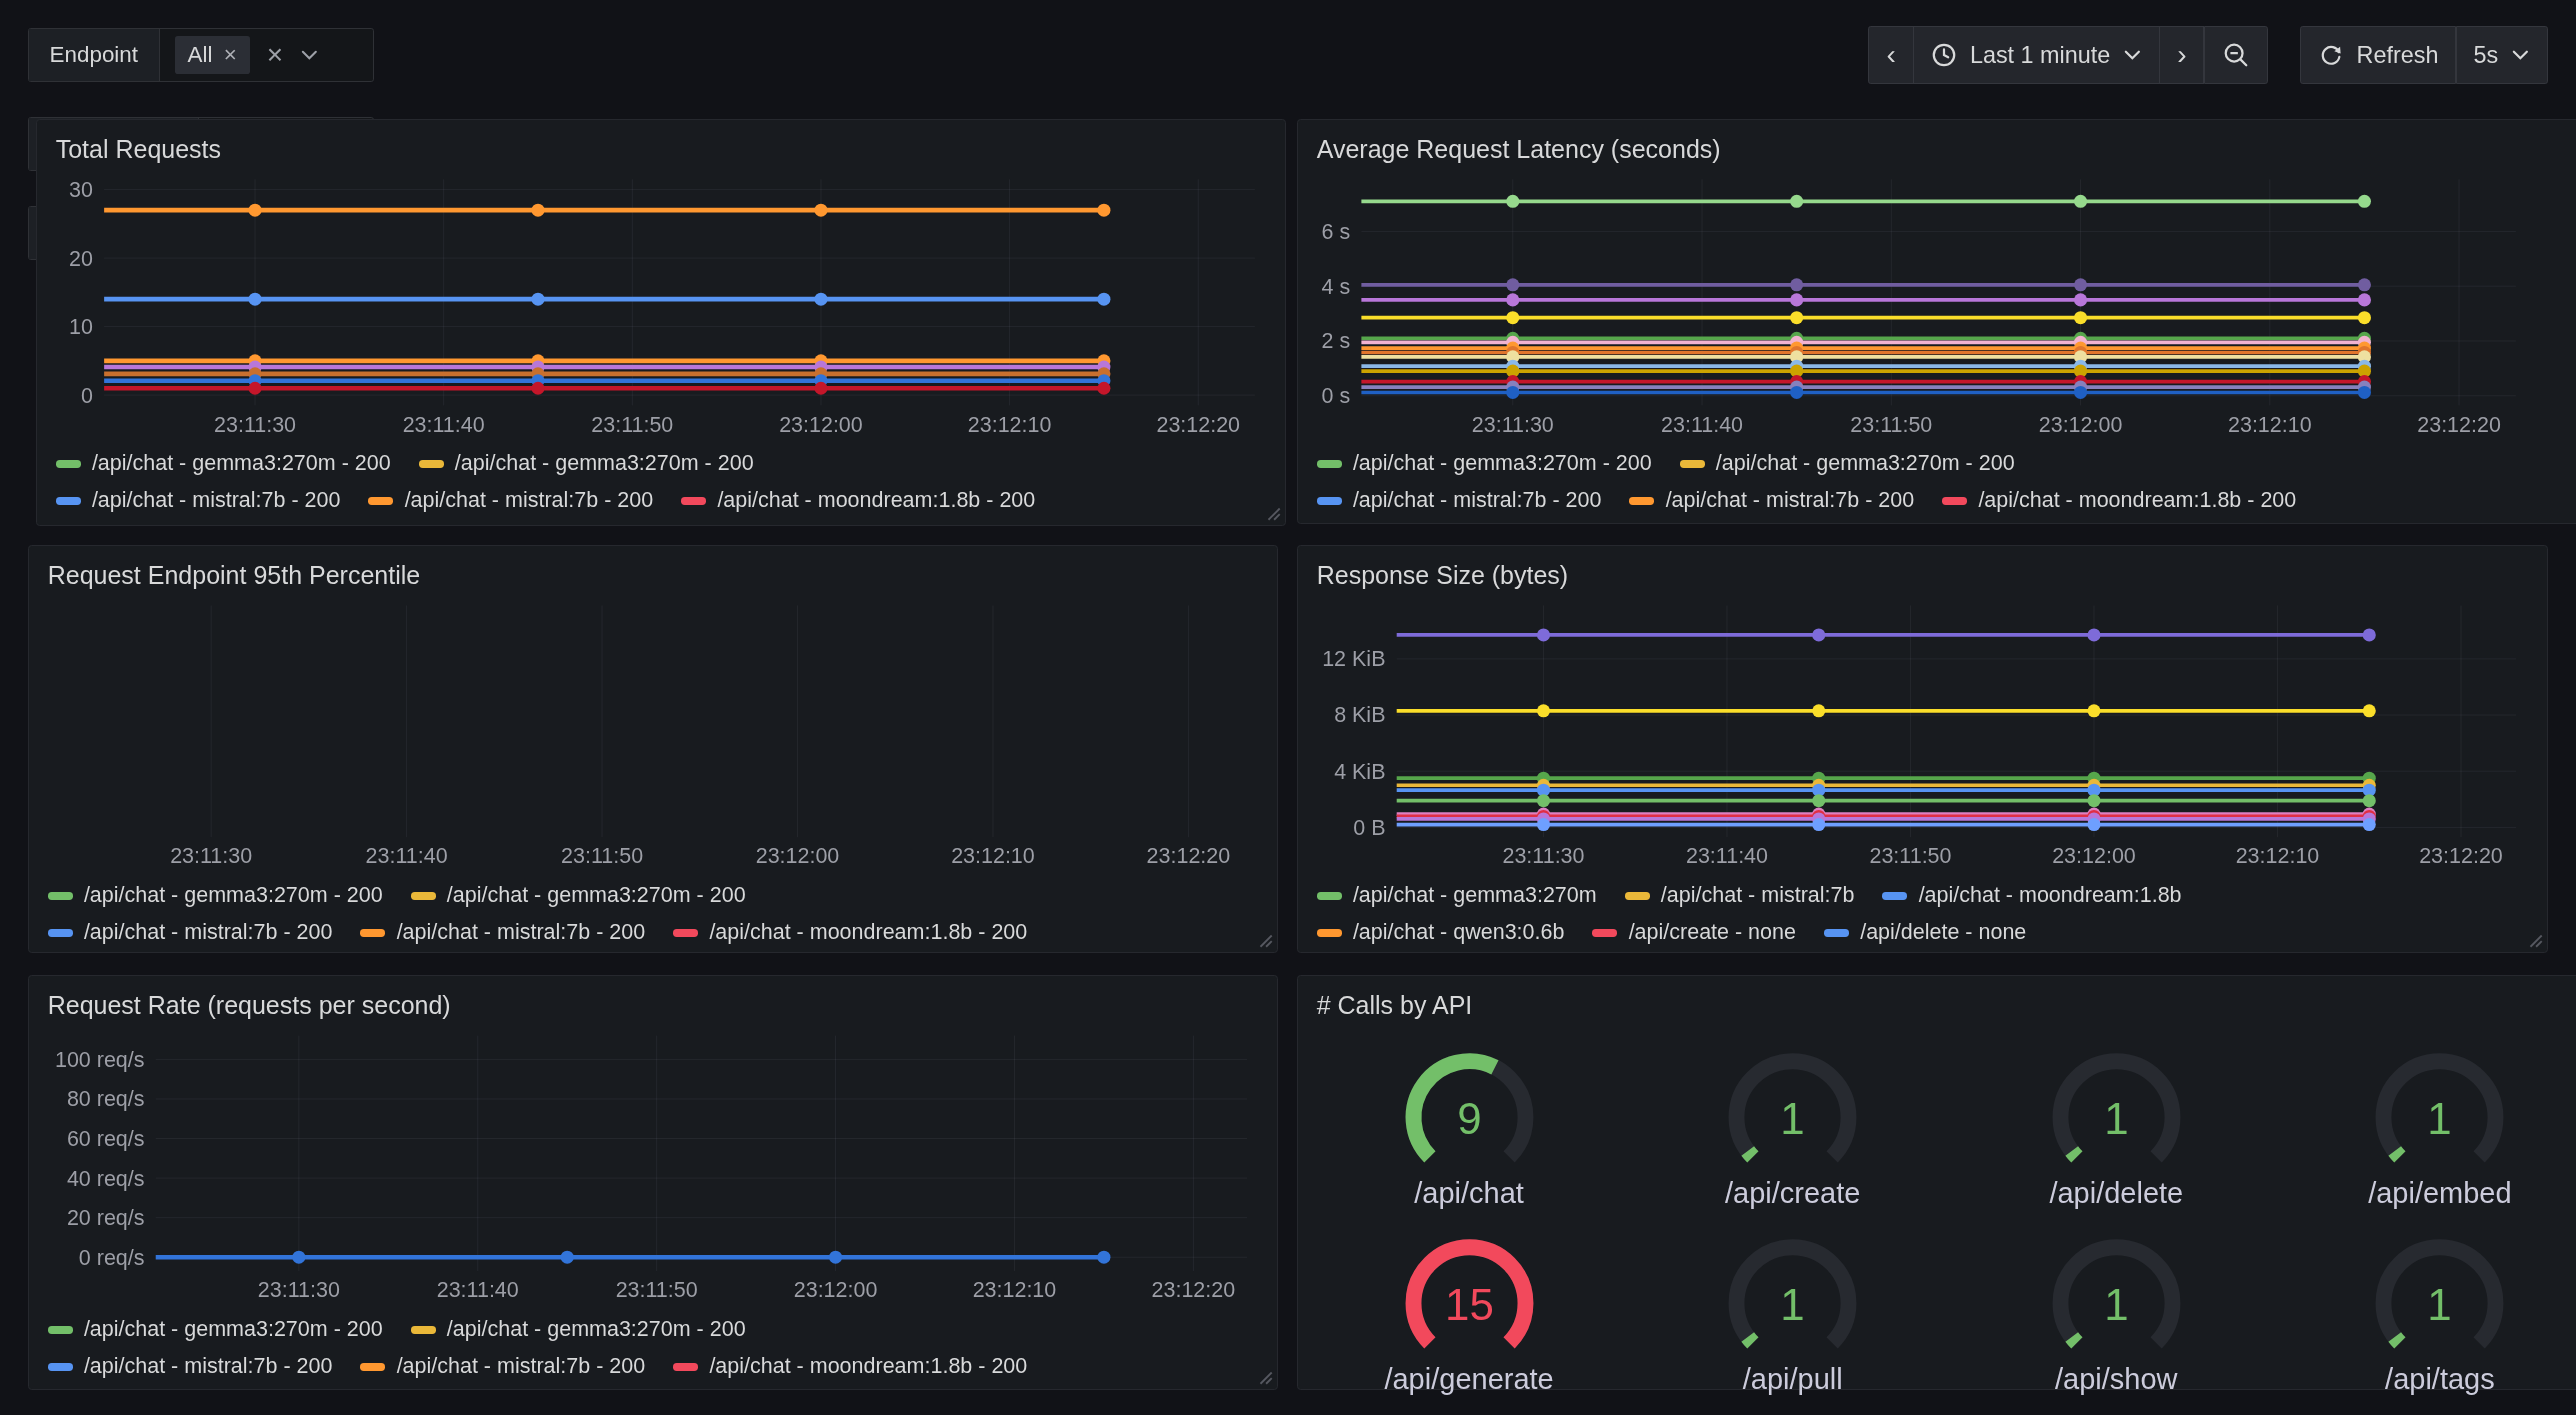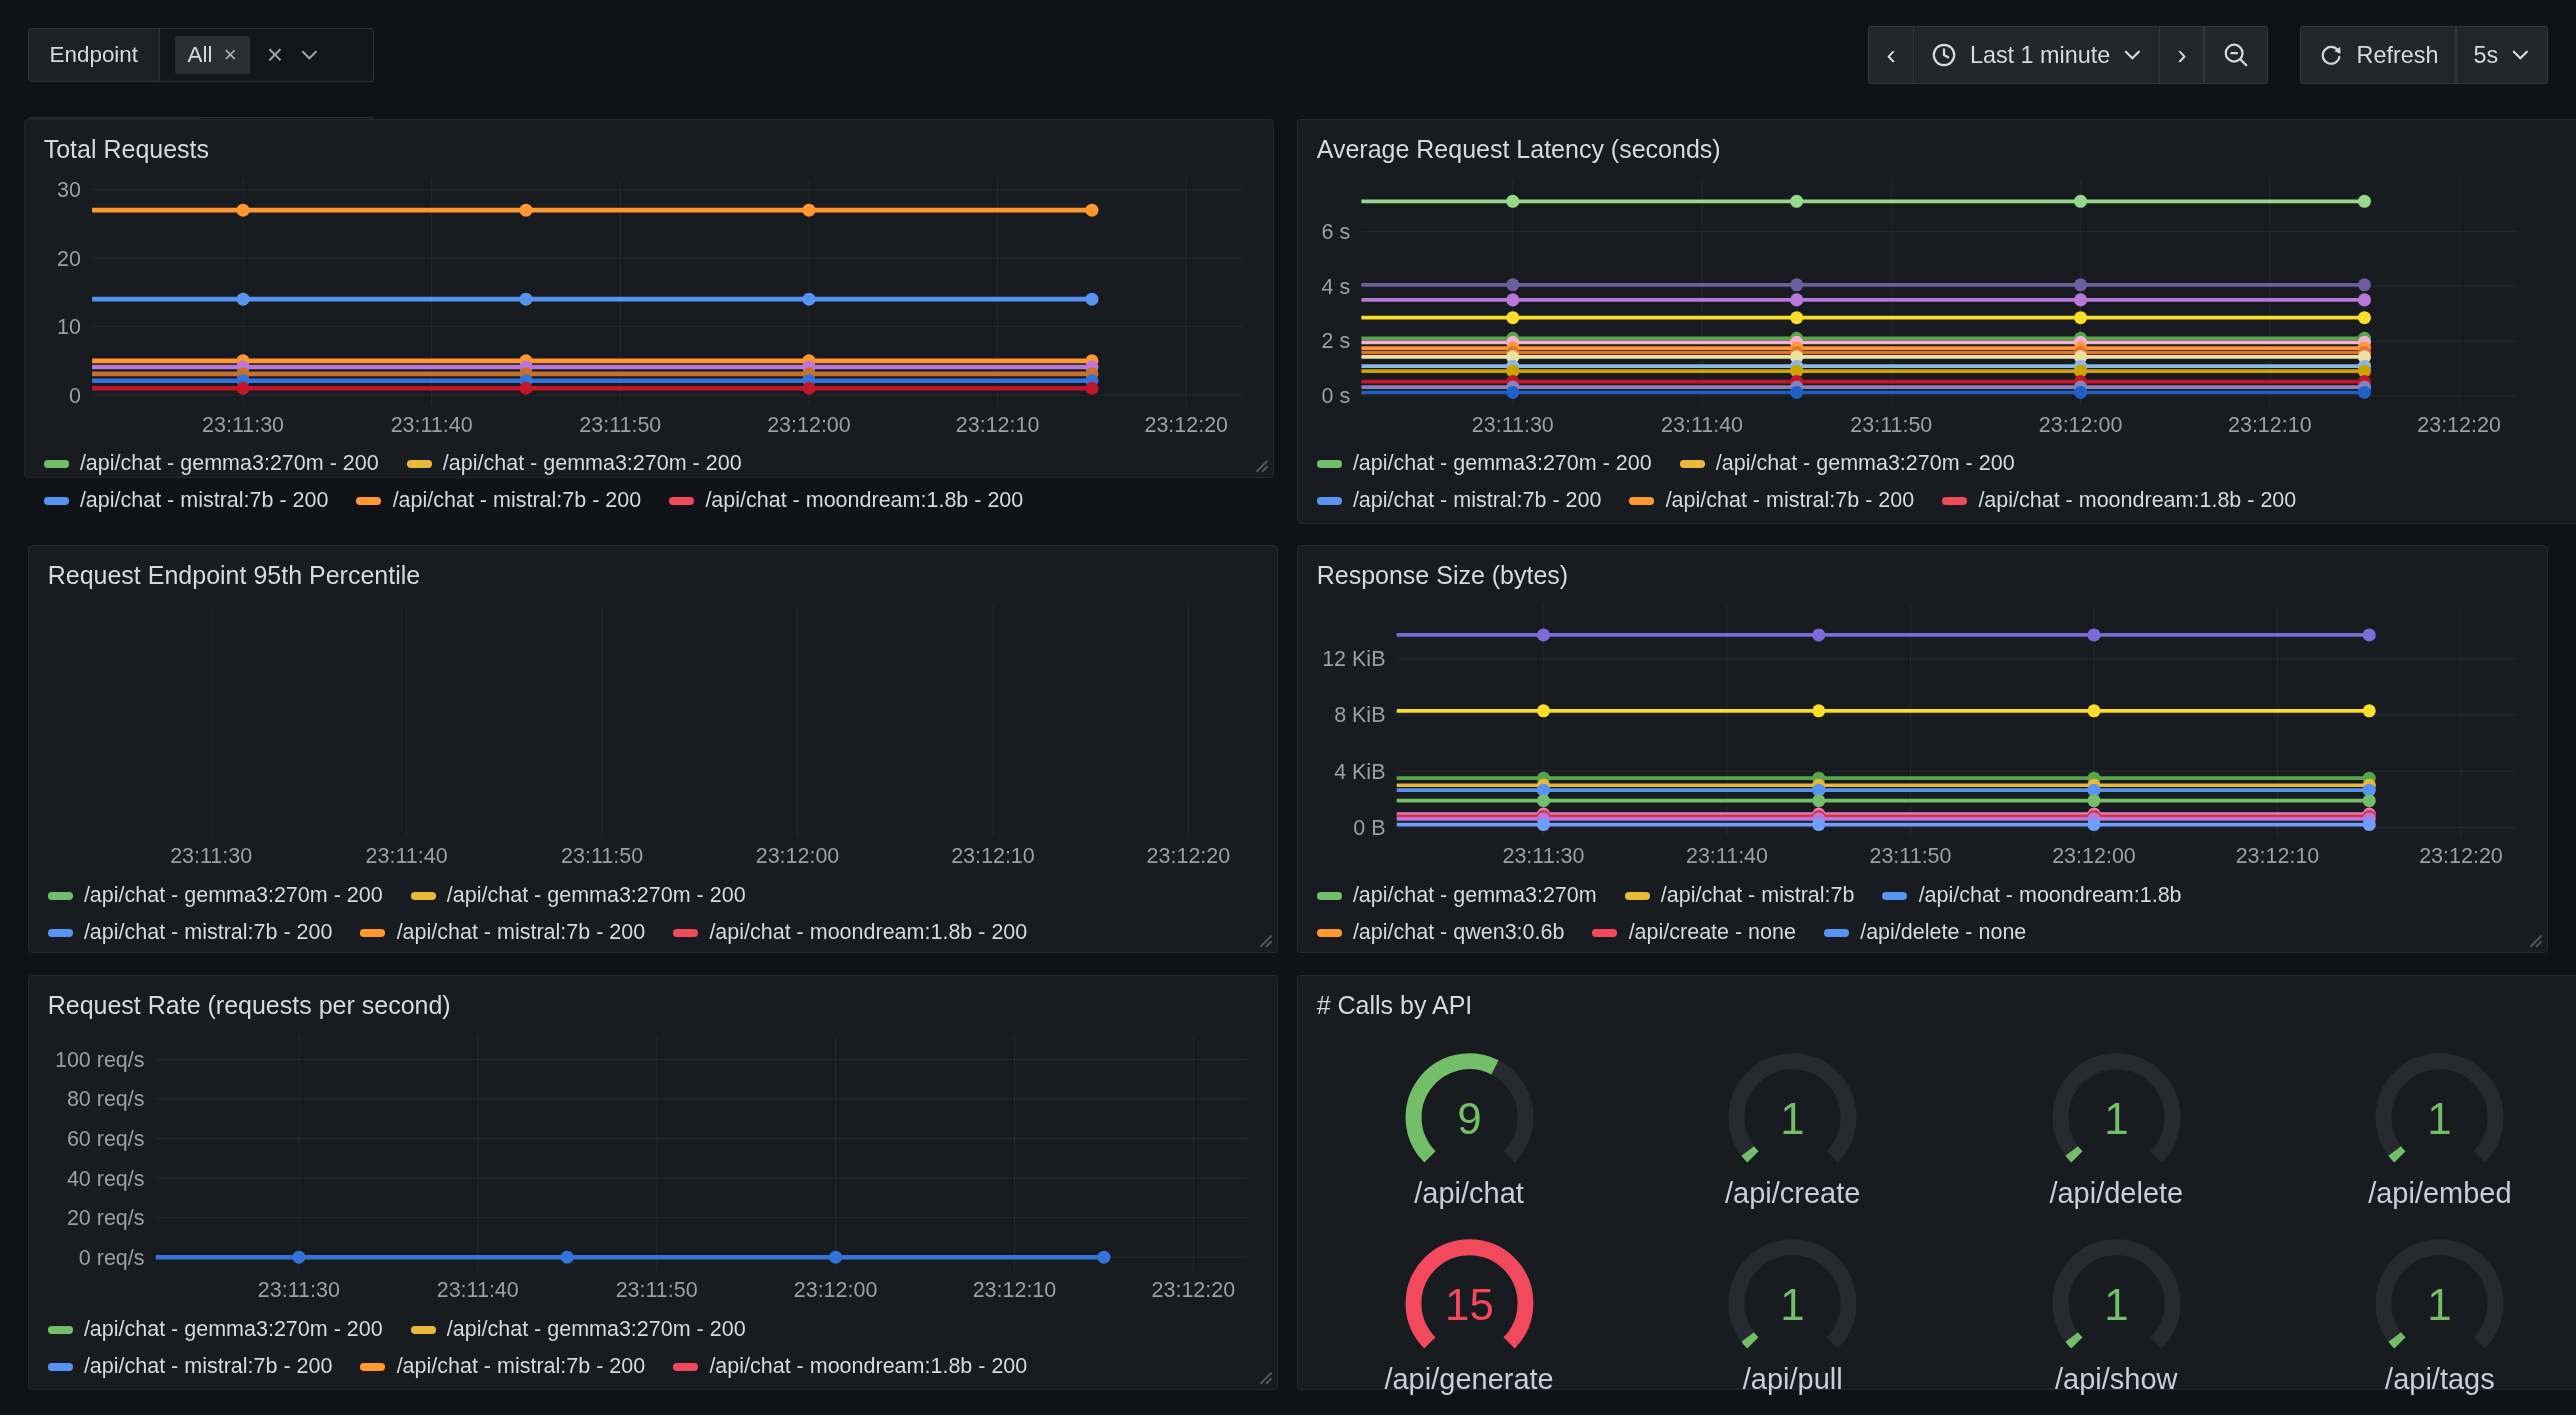--- a/index.html
+++ b/index.html
@@ -20,21 +20,21 @@
   .time-controls { position:absolute; right:28px; top:26px; display:flex; gap:32px; }
   .btn-group { display:flex; }
   .tbtn { display:flex; align-items:center; gap:13px; height:58px; padding:0 17px; background:#24262c; border:0.9px solid #34363d; color:#d8d9da; font-size:23.4px; cursor:pointer; white-space:nowrap; }
   .btn-group .tbtn + .tbtn { margin-left:-0.9px;text-align:right; }
   .btn-group .tbtn:first-child { border-radius:2.8px 0 0 2.8px; }
   .btn-group .tbtn:last-child { border-radius:0 2.8px 2.8px 0; }
   .chev { font-size:28px; color:#d8d9da; }
 
   
   .panel { position:absolute; background:#181b1f; border:0.9px solid #26282e; border-radius:3.7px; }
-  #p1 { left:24px;   top:119px;  width:1250px; height:359px; }
+  #p1 { left:36px;   top:119px;  width:1250px; height:407px; }
   #p2 { left:1297px; top:119px;  width:1442px; height:405px; }
   #p3 { left:28px;   top:545px;  width:1250px; height:408px; }
   #p4 { left:1297px; top:545px;  width:1251px; height:408px; }
   #p5 { left:28px;   top:975px; width:1250px; height:415px; }
   #p6 { left:1297px; top:975px; width:1315px; height:415px; }
   .ptitle { padding:15px 18.7px 3.7px; font-size:25px; font-weight:500; color:#d8d9da; }
   .chart-wrap { margin:1.9px 9.3px 0; }
   .legend { padding:3.7px 18.7px 0; }
   .legend-row { height:37px; display:flex; align-items:center; }
   .litem { display:inline-flex; align-items:center; margin-right:28px; font-size:21.5px; color:#d8d9da; cursor:pointer; white-space:nowrap; }

